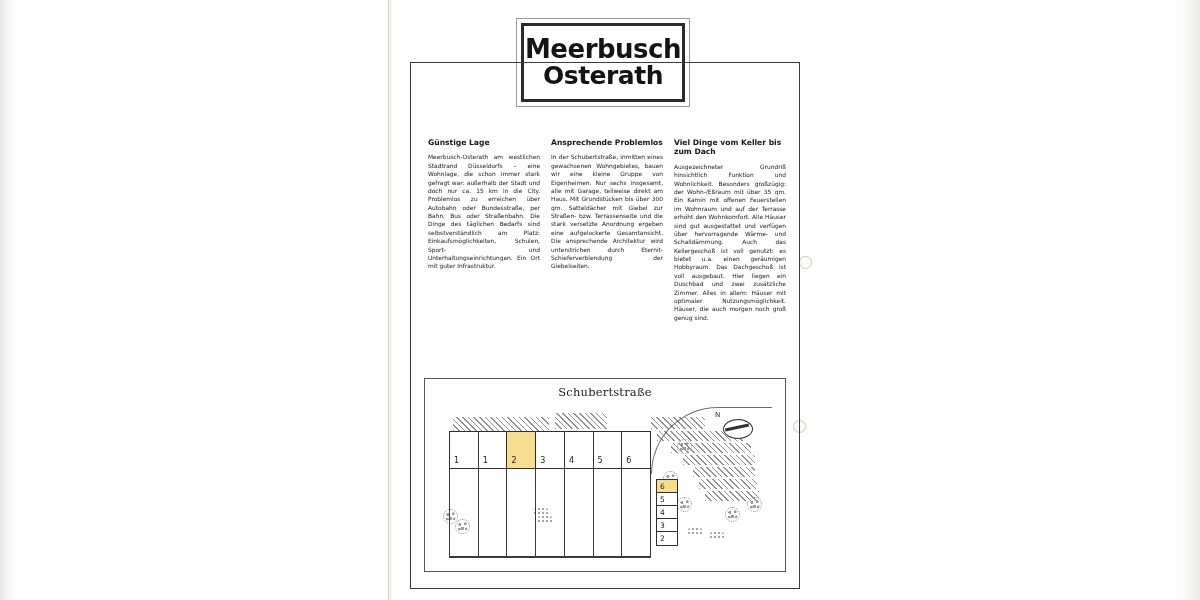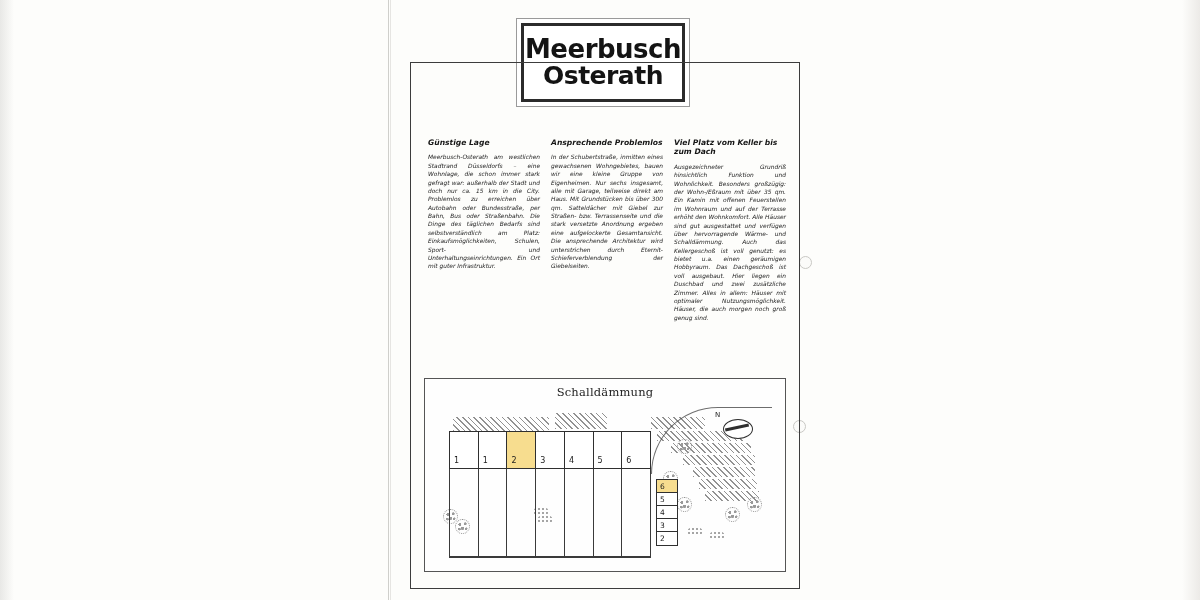--- a/index.html
+++ b/index.html
@@ -95,21 +95,20 @@
   .title-line.l2 { font-size: 25px; }
 
   
   .columns {
     position: absolute;
     left: 428px;
     top: 138px;
     width: 360px;
     display: flex;
     gap: 11px;
-    font-style: italic;
   }
   .col { width: 112px; }
   .col h3 {
     margin: 0 0 6px 0;
     font-family: "DejaVu Sans", sans-serif;
     font-size: 7.6px;
     font-weight: bold;
     line-height: 1.25;
     color: #161616;
   }
@@ -302,28 +301,28 @@
   <div class="columns">
     <div class="col">
       <h3>Günstige Lage</h3>
       <p>Meerbusch-Osterath am westlichen Stadtrand Düsseldorfs – eine Wohnlage, die schon immer stark gefragt war: außerhalb der Stadt und doch nur ca. 15 km in die City. Problemlos zu erreichen über Autobahn oder Bundesstraße, per Bahn, Bus oder Straßenbahn. Die Dinge des täglichen Bedarfs sind selbstverständlich am Platz: Einkaufsmöglichkeiten, Schulen, Sport- und Unterhaltungseinrichtungen. Ein Ort mit guter Infrastruktur.</p>
     </div>
     <div class="col">
       <h3>Ansprechende Problemlos</h3>
       <p>In der Schubertstraße, inmitten eines gewachsenen Wohngebietes, bauen wir eine kleine Gruppe von Eigenheimen. Nur sechs insgesamt, alle mit Garage, teilweise direkt am Haus. Mit Grundstücken bis über 300 qm. Satteldächer mit Giebel zur Straßen- bzw. Terrassenseite und die stark versetzte Anordnung ergeben eine aufgelockerte Gesamtansicht. Die ansprechende Architektur wird unterstrichen durch Eternit-Schieferverblendung der Giebelseiten.</p>
     </div>
     <div class="col">
-      <h3>Viel Platz vom Keller bis zum Dach</h3>
+      <h3>Viel Dinge vom Keller bis zum Dach</h3>
       <p>Ausgezeichneter Grundriß hinsichtlich Funktion und Wohnlichkeit. Besonders großzügig: der Wohn-/Eßraum mit über 35 qm. Ein Kamin mit offenen Feuerstellen im Wohnraum und auf der Terrasse erhöht den Wohnkomfort. Alle Häuser sind gut ausgestattet und verfügen über hervorragende Wärme- und Schalldämmung. Auch das Kellergeschoß ist voll genutzt: es bietet u.a. einen geräumigen Hobbyraum. Das Dachgeschoß ist voll ausgebaut. Hier liegen ein Duschbad und zwei zusätzliche Zimmer. Alles in allem: Häuser mit optimaler Nutzungsmöglichkeit. Häuser, die auch morgen noch groß genug sind.</p>
     </div>
   </div>
 
   <div class="plan">
 
-    <div class="street-label">Schalldämmung</div>
+    <div class="street-label">Schubertstraße</div>
 
     <div class="hatch" style="left:28px; top:38px; width:96px; height:14px;"></div>
     <div class="hatch" style="left:130px; top:34px; width:52px; height:16px;"></div>
     <div class="hatch" style="left:226px; top:38px; width:54px; height:12px;"></div>
     <div class="hatch" style="left:232px; top:52px; width:86px; height:10px;"></div>
     <div class="hatch" style="left:246px; top:64px; width:80px; height:10px;"></div>
     <div class="hatch" style="left:258px; top:76px; width:72px; height:10px;"></div>
     <div class="hatch" style="left:268px; top:88px; width:62px; height:10px;"></div>
     <div class="hatch" style="left:274px; top:100px; width:58px; height:10px;"></div>
     <div class="hatch" style="left:280px; top:112px; width:54px; height:10px;"></div>

